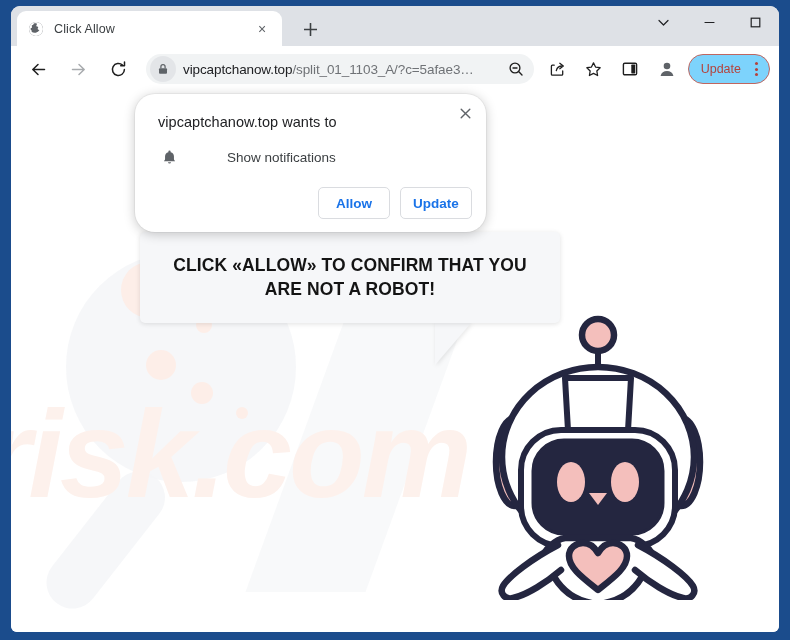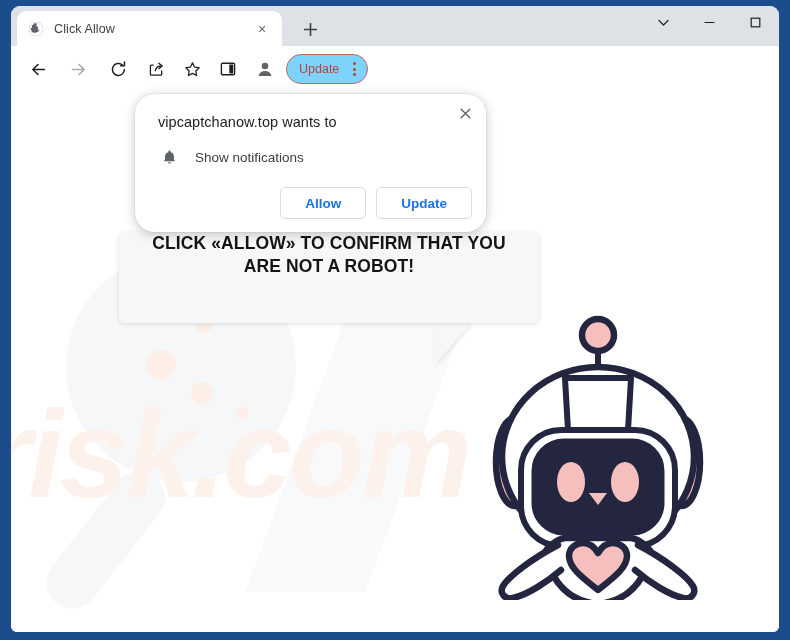--- a/index.html
+++ b/index.html
@@ -245,26 +245,27 @@
     opacity: .8;
   }
   .wm-dot {
     border-radius: 50%;
     background: #fdeee8;
   }
 
   
   .bubble {
     position: absolute;
-    left: 108px; top: 140px;
+    left: 129px; top: 140px;
     width: 420px; height: 91px;
     background: #f6f7f9;
     border-radius: 5px;
     box-shadow: 0 1px 5px rgba(0,0,0,.12);
     display: flex;
+    align-items: center;
     justify-content: center;
     box-sizing: border-box;
     padding: 0 12px;
   }
   .bubble-text {
     font-size: 17.5px;
     font-weight: 700;
     color: #141414;
     text-align: center;
     line-height: 1.32;
@@ -321,31 +322,32 @@
   .perm-bell {
     width: 22px; height: 22px;
     flex: 0 0 22px;
     display: flex; align-items: center; justify-content: center;
     color: #5f6368;
     margin-right: 15px;
   }
   .perm-row-label {
     font-size: 13.5px;
     color: #3c4043;
+    margin-left: 32px;
   }
   .perm-actions {
     position: absolute;
     right: 14px; bottom: 13px;
     display: flex;
     gap: 10px;
   }
   .perm-btn {
     min-width: 72px;
     height: 32px;
-    padding: 0 24px;
+    padding: 0 12px;
     border: 1px solid #dadce0;
     border-radius: 5px;
     background: #ffffff;
     color: #1a73e8;
     font-size: 13.5px;
     font-weight: 600;
     font-family: "Liberation Sans", sans-serif;
     display: flex; align-items: center; justify-content: center;
     box-sizing: border-box;
   }
@@ -413,20 +415,35 @@
         </svg>
       </div>
 
       <div class="nav-btn">
         <svg width="19" height="19" viewBox="0 0 19 19">
           <path d="M15.4 9.5a6 6 0 1 1-1.9-4.4" stroke="#1f1f1f" stroke-width="1.5" fill="none" stroke-linecap="round"></path>
           <path d="M15.5 1.9v3.8h-3.8" stroke="#1f1f1f" stroke-width="1.5" fill="none" stroke-linecap="round" stroke-linejoin="round"></path>
         </svg>
       </div>
 
+      <div class="omnibox">
+        <span class="lock-chip">
+          <svg width="12" height="12" viewBox="0 0 12 12">
+            <rect x="2" y="5.2" width="8" height="5.6" rx="1" fill="#5f6368"></rect>
+            <path d="M3.9 5.2V3.8a2.1 2.1 0 0 1 4.2 0v1.4" stroke="#5f6368" stroke-width="1.25" fill="none"></path>
+          </svg>
+        </span>
+        <span class="url"><span>vipcaptchanow.top</span><span class="dim">/split_01_1103_A/?c=5afae3…</span></span>
+        <span class="omni-icon">
+          <svg width="16" height="16" viewBox="0 0 16 16">
+            <circle cx="7" cy="7" r="4.9" stroke="#1f1f1f" stroke-width="1.35" fill="none"></circle>
+            <path d="M5 7h4M10.6 10.6l3.4 3.4" stroke="#1f1f1f" stroke-width="1.35" stroke-linecap="round"></path>
+          </svg>
+        </span>
+      </div>
 
       <div class="tb-icon">
         <svg width="17" height="17" viewBox="0 0 17 17">
           <path d="M5.2 4.2H3.4a1 1 0 0 0-1 1v8a1 1 0 0 0 1 1h9.3a1 1 0 0 0 1-1v-3.3" stroke="#1f1f1f" stroke-width="1.3" fill="none" stroke-linecap="round"></path>
           <path d="M7.3 9.6C8 6.6 10 5 13.4 5" stroke="#1f1f1f" stroke-width="1.3" fill="none" stroke-linecap="round"></path>
           <path d="M10.8 2.3L14.3 5l-3.5 2.7" stroke="#1f1f1f" stroke-width="1.3" fill="none" stroke-linecap="round" stroke-linejoin="round"></path>
         </svg>
       </div>
 
       <div class="tb-icon">

